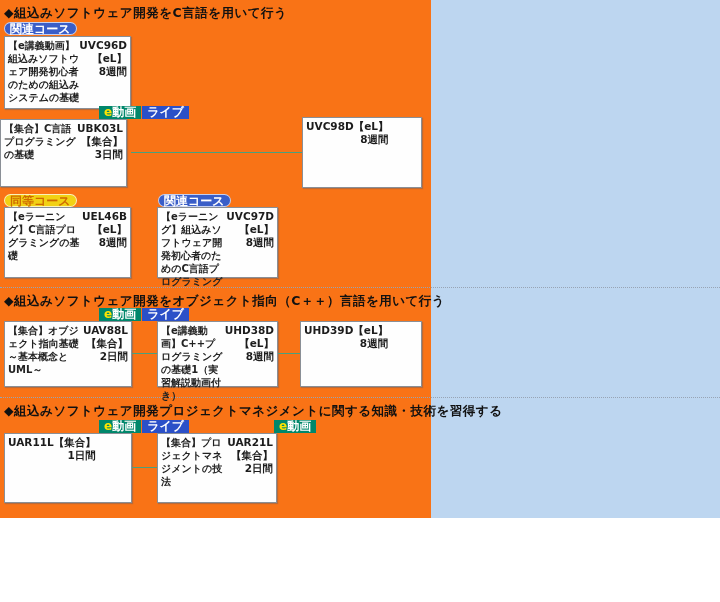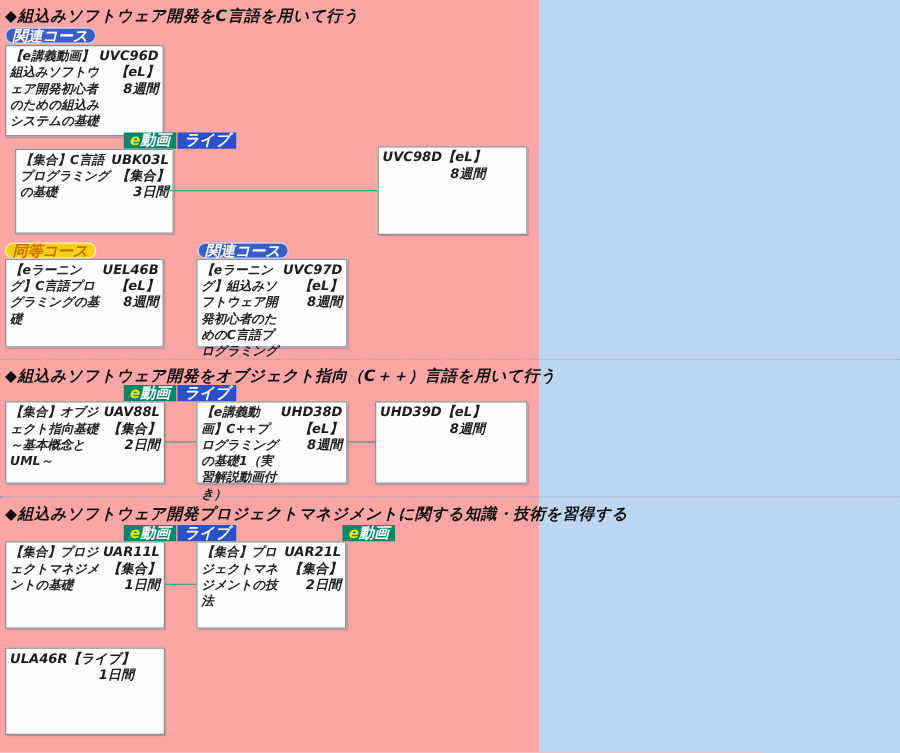--- a/index.html
+++ b/index.html
@@ -1,18 +1,18 @@
 <!DOCTYPE html>
 <html><head>
 <meta charset="utf-8">
 <style>
   * { margin:0; padding:0; box-sizing:border-box; }
   html,body { width:720px; height:602px; }
   body { font-family:"DejaVu Sans","Liberation Sans",sans-serif; }
-  .canvas { position:relative; width:720px; height:602px; background:#fca5a5; overflow:hidden;font-style:italic; }
+  .canvas { position:relative; width:720px; height:518px; background:#f97316; overflow:hidden; }
   .right-panel { position:absolute; left:431px; top:0; width:289px; height:602px; background:#bdd6f0; }
   .section-title { position:absolute; font-size:12.5px; font-weight:bold; color:#111; white-space:nowrap; letter-spacing:0.5px; }
   .divider { position:absolute; left:0; width:720px; height:0; border-top:1px dotted #98a4b4; }
   .course-box { position:absolute; background:#fefefe; border:1px solid #8a8f96; padding:2px 3px;
                 display:flex; flex-direction:row; justify-content:space-between;
                 box-shadow:1px 1px 1px rgba(70,90,120,0.35); cursor:pointer; }
   .course-title { font-size:10px; font-weight:bold; color:#222; line-height:1.3; text-align:left; }
   .course-meta { text-align:right; font-size:10.5px; font-weight:bold; color:#1c1c1c; line-height:1.25; }
   .badge-group { position:absolute; display:flex; gap:1px; align-items:flex-end; }
   .badge { font-size:12px; font-weight:bold; line-height:13px; height:13px; padding:0 5px; white-space:nowrap; }
@@ -43,21 +43,21 @@
     <div class="course-meta">
       <div>UVC96D【eL】</div>
       <div>8週間</div>
     </div>
   </div>
 
   <div class="badge-group" style="left:71px; top:106px">
     <span class="badge evideo"><span class="e-char">e</span><span>動画</span></span>
     <span class="badge live">ライブ</span>
   </div>
-  <div class="course-box" style="left:12px; top:119px; width:127px; height:68px">
+  <div class="course-box" style="left:0; top:119px; width:127px; height:68px">
     <div class="course-title">【集合】C言語プログラミングの基礎</div>
     <div class="course-meta">
       <div>UBK03L【集合】</div>
       <div>3日間</div>
     </div>
   </div>
 
   <div class="connector" style="left:131px; top:152px; width:171px"></div>
 
   <div class="course-box" style="left:302px; top:117px; width:120px; height:71px">
@@ -122,21 +122,20 @@
     </div>
   </div>
 
   <div class="section-title" style="left:4px; top:403px">◆組込みソフトウェア開発プロジェクトマネジメントに関する知識・技術を習得する</div>
 
   <div class="badge-group" style="left:71px; top:420px">
     <span class="badge evideo"><span class="e-char">e</span><span>動画</span></span>
     <span class="badge live">ライブ</span>
   </div>
   <div class="course-box" style="left:4px; top:433px; width:128px; height:70px">
-    <div class="course-title">【集合】プロジェクトマネジメントの基礎</div>
     <div class="course-meta">
       <div>UAR11L【集合】</div>
       <div>1日間</div>
     </div>
   </div>
 
   <div class="connector" style="left:132px; top:467px; width:25px"></div>
 
   <div class="badge-group" style="left:246px; top:420px">
     <span class="badge evideo"><span class="e-char">e</span><span>動画</span></span>

